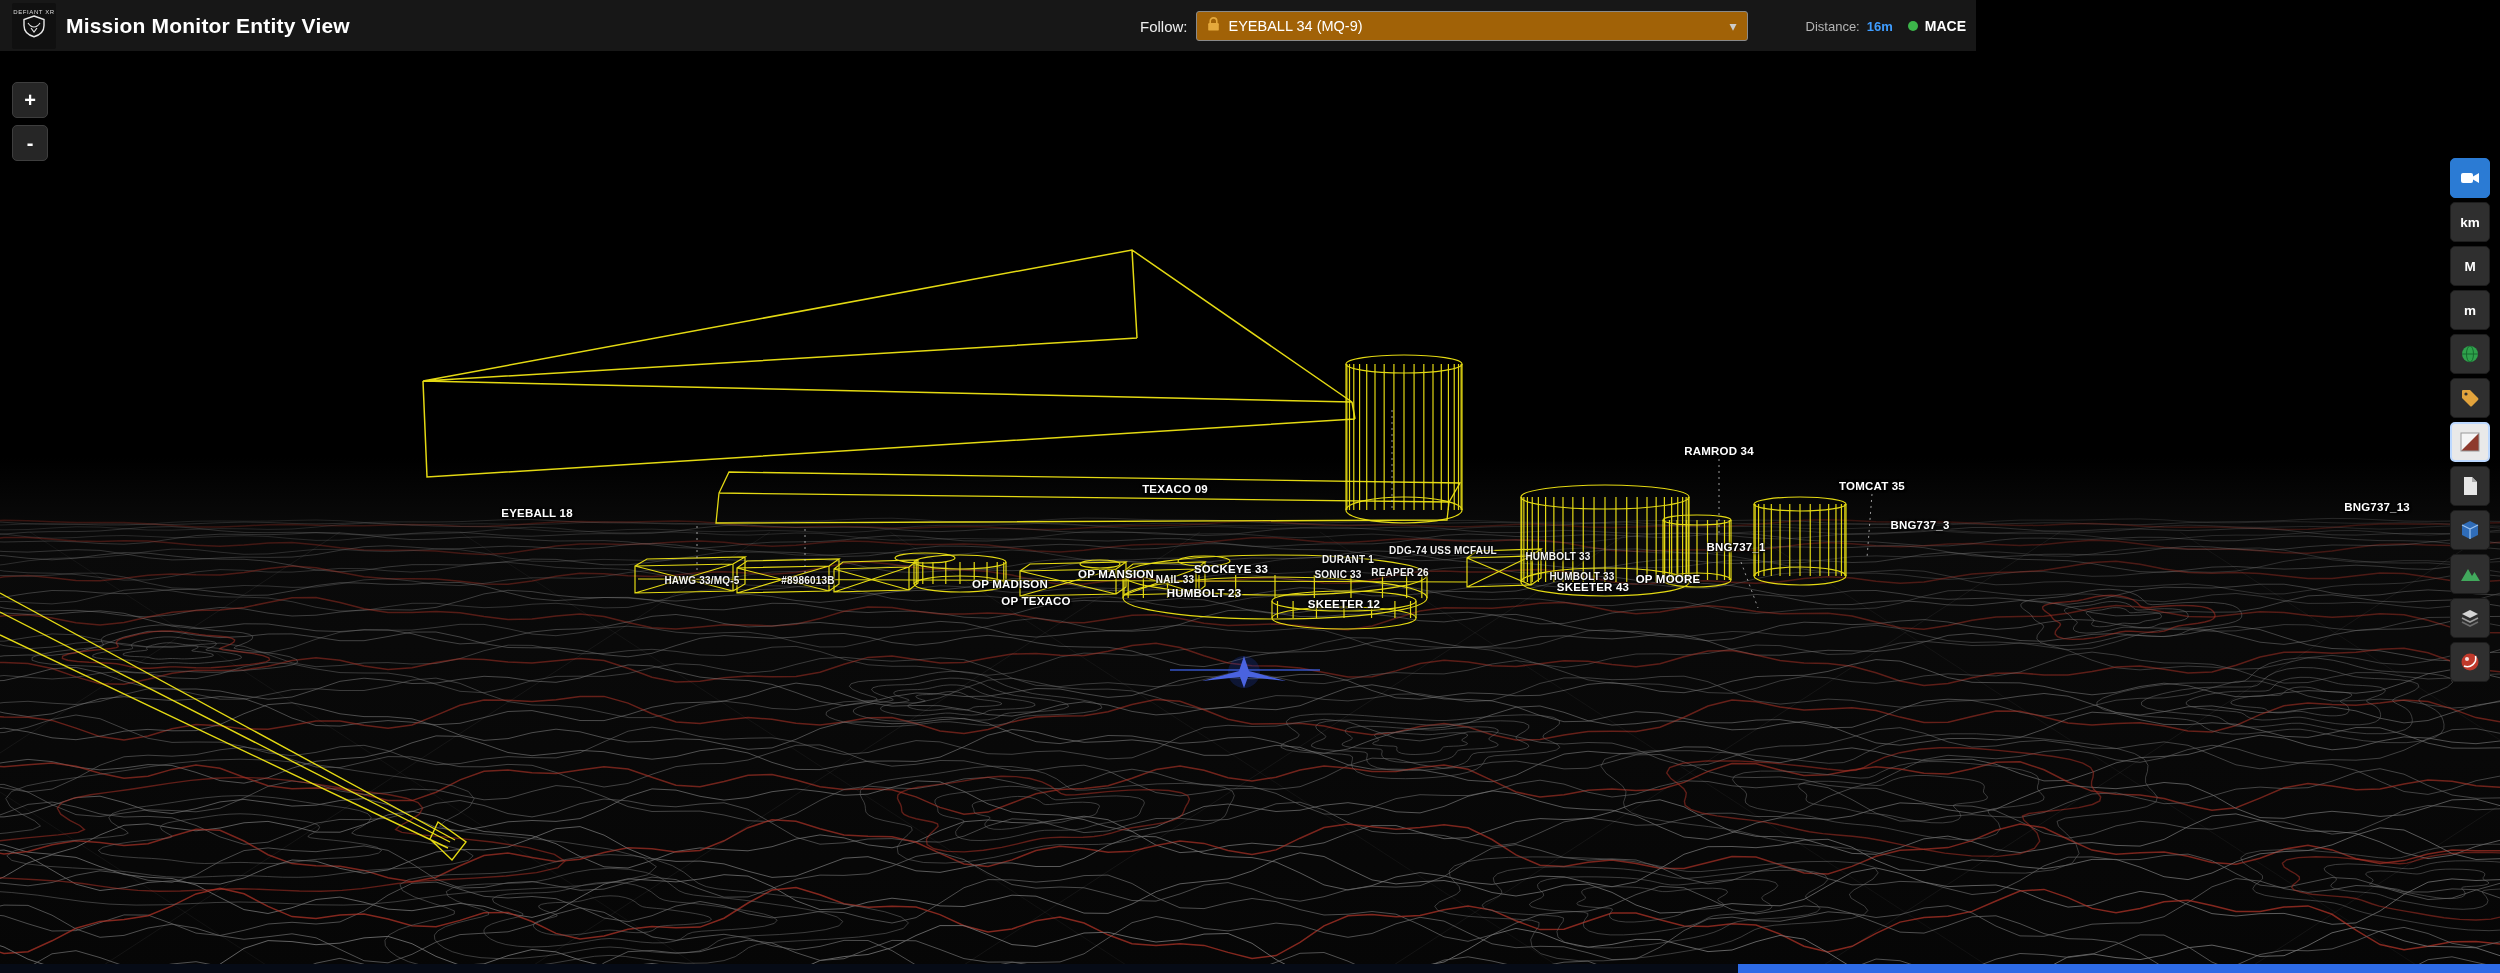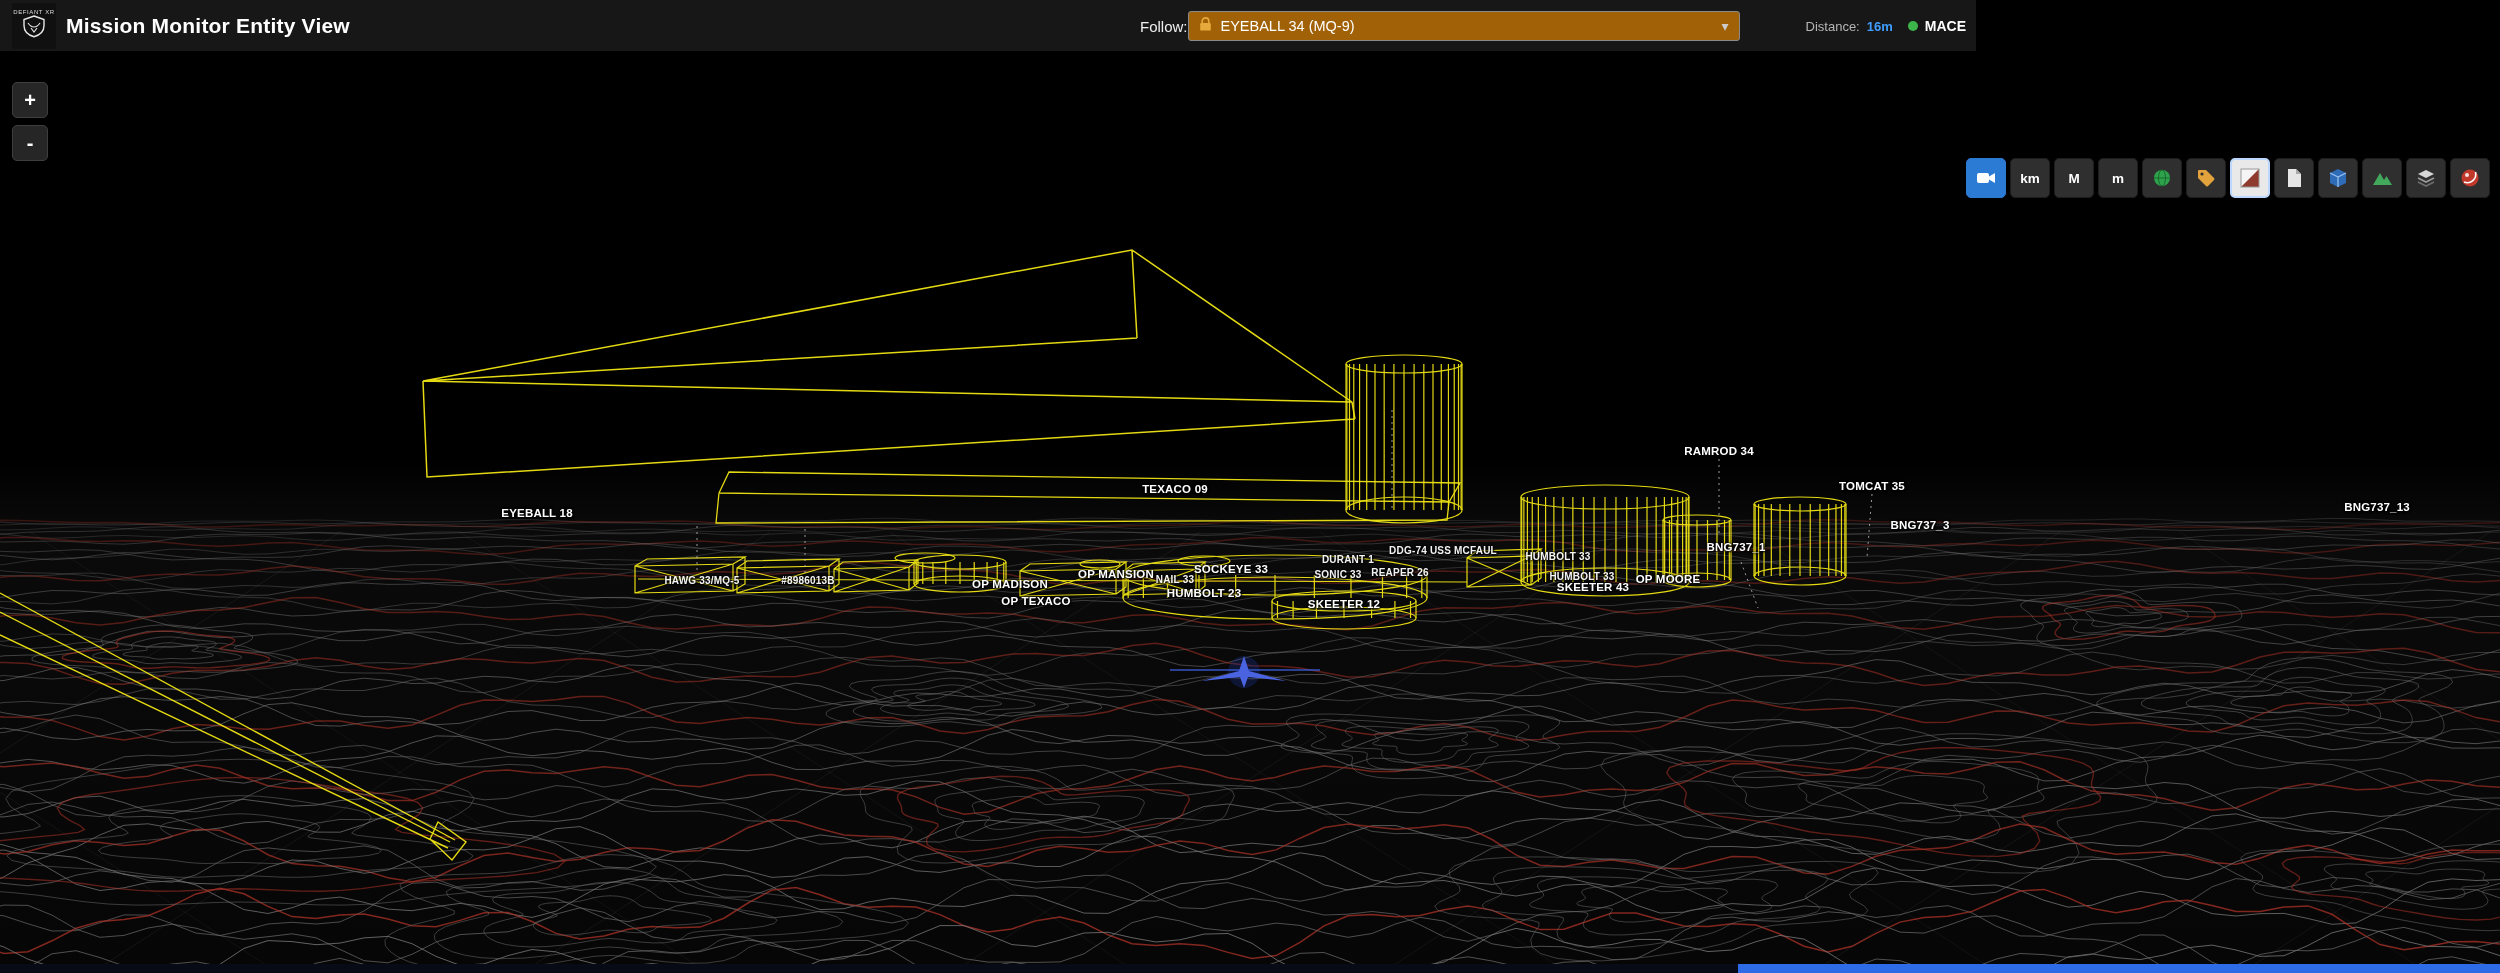--- a/index.html
+++ b/index.html
@@ -5,21 +5,21 @@
   *{margin:0;padding:0;box-sizing:border-box}
   html,body{width:2500px;height:973px;background:#000;font-family:"Liberation Sans",sans-serif;overflow:hidden}
   #app{position:relative;width:1976px;height:973px;background:#000}
 
   
   header{position:absolute;top:0;left:0;right:0;height:52px;background:#171717;border-bottom:1px solid #000;display:flex;align-items:center;padding:0 12px;z-index:10}
   .brand{display:flex;align-items:center;gap:10px}
   .logo{width:44px;height:46px;display:flex;flex-direction:column;align-items:center;justify-content:center;color:#fff;background:#101010;border-radius:2px}
   .logo-text{font-size:6px;letter-spacing:.6px;white-space:nowrap;color:#ddd}
   h1{font-size:21px;font-weight:700;color:#fff;letter-spacing:.2px}
-  .follow-group{position:absolute;left:1140px;top:0;height:52px;display:flex;align-items:center;gap:0}
+  .follow-group{position:absolute;left:1140px;top:0;height:52px;display:flex;align-items:center;gap:8px}
   .follow-label{font-size:15px;color:#eee}
   .select-wrap{position:relative;width:552px;height:30px;background:#a16207;border:1px solid #8a8a8a;border-radius:3px;display:flex;align-items:center;gap:9px;padding:0 10px;cursor:pointer}
   .select-value{font-size:14.5px;color:#fff;flex:1;text-align:left}
   .chevron{color:#ccc;font-size:14px;line-height:1}
   .status-group{position:absolute;right:10px;top:0;height:52px;display:flex;align-items:center;gap:7px}
   .dist-label{color:#b5b5b5;font-size:13px}
   .dist-value{color:#3f9dff;font-size:13px;font-weight:700}
   .status-dot{width:10px;height:10px;border-radius:50%;background:#3cb54a;margin-left:8px}
   .mace{color:#fff;font-size:14px;font-weight:600}
 
@@ -28,21 +28,21 @@
     background:linear-gradient(#000 0,#000 44%,#0a0a0a 52%,#060606 100%)}
   #scene{position:absolute;left:0;top:0;width:100%;height:100%}
   #labels{position:absolute;left:0;top:0;width:100%;height:100%;pointer-events:none}
   .entity-label{position:absolute;transform:translate(-50%,-50%);font-size:11.5px;font-weight:700;color:#fff;
     white-space:nowrap;text-shadow:0 0 3px #000,0 0 2px #000,1px 1px 2px #000;pointer-events:auto;cursor:pointer;letter-spacing:.2px}
   .entity-label.s{font-size:10px;opacity:.95}
 
   .zoom-controls{position:absolute;left:12px;top:30px;display:flex;flex-direction:column;gap:7px;z-index:6}
   .zoom-controls button{width:36px;height:36px;background:#262626;border:1px solid #3e3e3e;border-radius:5px;color:#fff;font-size:20px;font-weight:700;cursor:pointer;line-height:1}
 
-  #right-toolbar{position:absolute;right:10px;top:106px;display:flex;gap:4px;z-index:6}
+  #right-toolbar{position:absolute;right:10px;top:106px;display:flex;flex-direction:column;gap:4px;z-index:6}
   .tool-btn{width:40px;height:40px;border-radius:5px;background:#2f2f2f;border:1px solid #1d1d1d;color:#fff;font-size:13.5px;font-weight:700;display:flex;align-items:center;justify-content:center;cursor:pointer;padding:0}
   .tool-btn.cam{background:#2b7bd4;border-color:#2b7bd4}
   .tool-btn.split{background:#e9e9e9;border:2px solid #bcd8ff}
 
   .timeline{position:absolute;left:0;right:0;bottom:0;height:9px;background:#060b16;z-index:6;cursor:pointer}
   .timeline-fill{position:absolute;right:0;top:0;height:100%;background:#2e6be6}
 </style>
 </head>
 <body>
 

